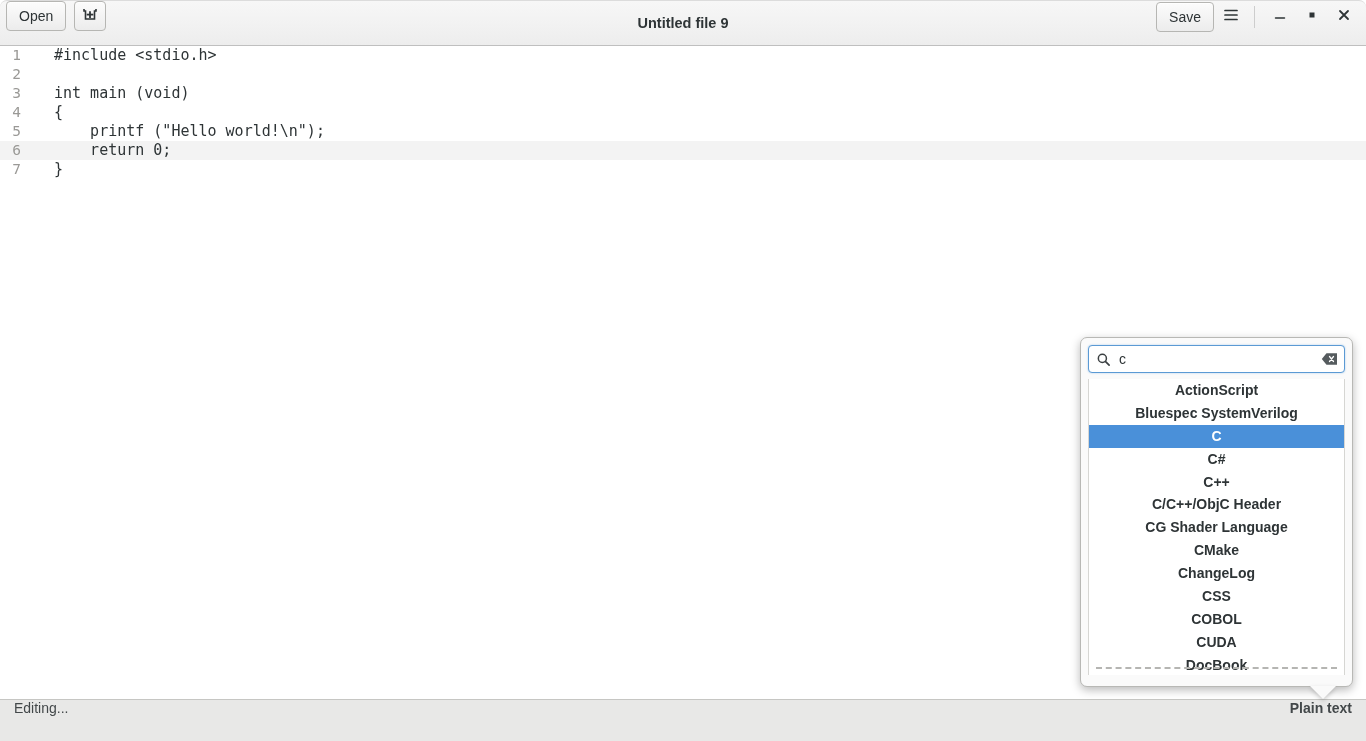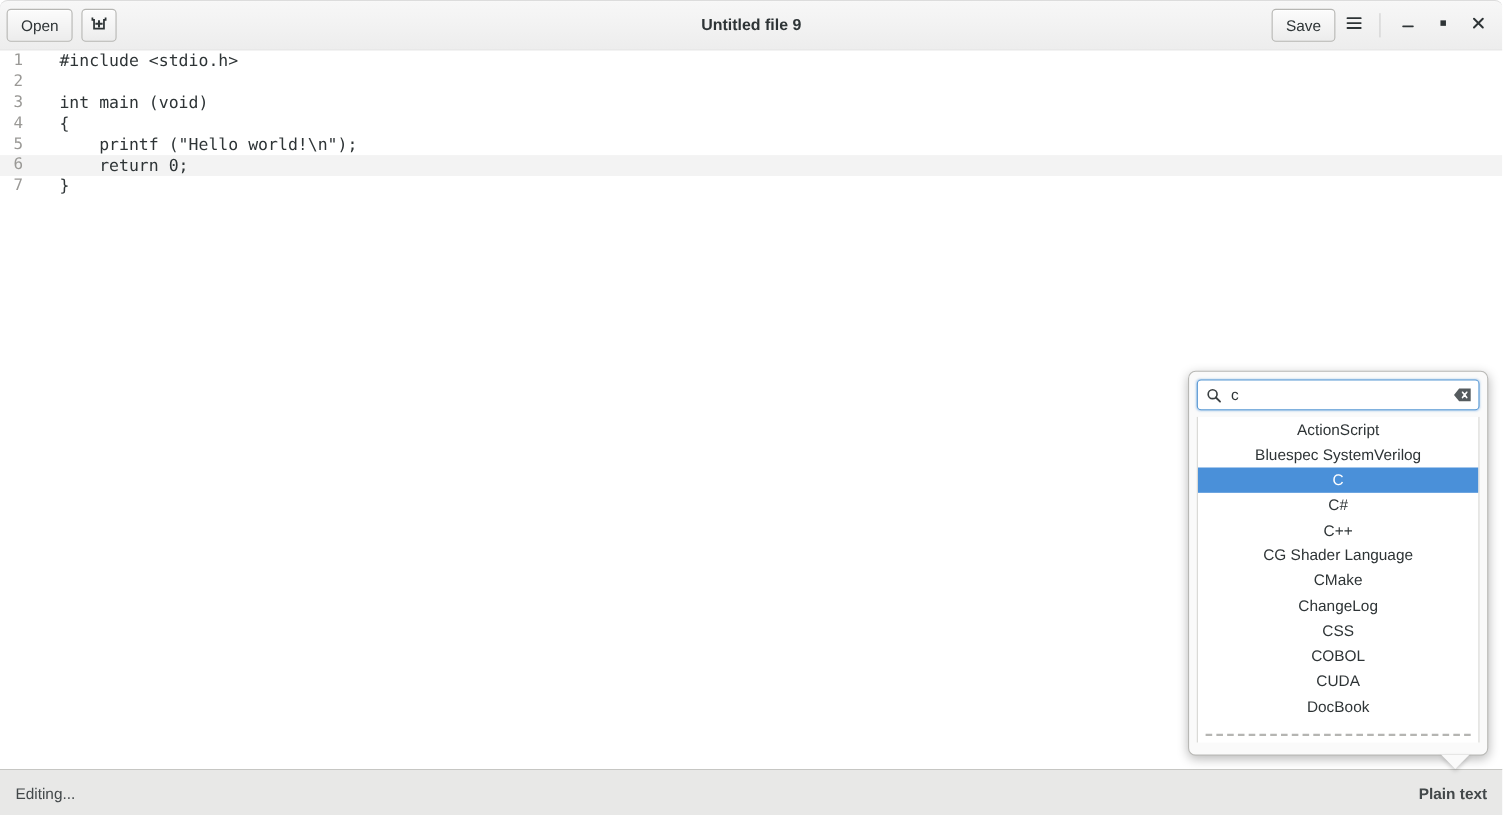--- a/index.html
+++ b/index.html
@@ -27,21 +27,21 @@
   .headerbar {
     position: relative;
     height: 46px;
     min-height: 46px;
     background: linear-gradient(to bottom, #f7f7f7 0%, #ededed 100%);
     border-bottom: 1px solid #bfbfbf;
     border-top: 1px solid #dcdcdc;
     border-top-left-radius: 7px;
     border-top-right-radius: 7px;
     display: flex;
-    align-items: center;
+    align-items: flex-start;
     padding: 0 6px;
     box-sizing: border-box;
   }
 
   .hb-left {
     display: flex;
     align-items: center;
     gap: 8px;
     z-index: 2;
   }
@@ -161,21 +161,20 @@
     margin-left: 28px;
   }
 
   
   .statusbar {
     height: 42px;
     min-height: 42px;
     background: #e8e8e7;
     border-top: 1px solid #c6c6c3;
     display: flex;
-    align-items: center;
     padding: 0 14px;
     box-sizing: border-box;
     font-size: 14px;
     color: #43484a;
     gap: 31px;
   }
 
   .status-right {
     margin-left: auto;
     font-weight: bold;
@@ -252,20 +251,21 @@
 
   .lang-list {
     margin-top: 6px;
     height: 296px;
     overflow: hidden;
     position: relative;
     background: #ffffff;
     border-left: 1px solid #d6d6d3;
     border-right: 1px solid #d6d6d3;
     box-sizing: border-box;
+    font-weight: bold;
   }
 
   .lang-item {
     height: 22.9px;
     line-height: 22.9px;
     text-align: center;
     font-size: 14px;
     color: #2e3436;
     white-space: nowrap;
     overflow: hidden;
@@ -385,20 +385,21 @@
       </span>
     </div>
 
     <div class="lang-list">
       <div id="lang-items">
           <div class="lang-item">ActionScript</div>
           <div class="lang-item">Bluespec SystemVerilog</div>
           <div class="lang-item selected">C</div>
           <div class="lang-item">C#</div>
           <div class="lang-item">C++</div>
+          <div class="lang-item">C/C++/ObjC Header</div>
           <div class="lang-item">CG Shader Language</div>
           <div class="lang-item">CMake</div>
           <div class="lang-item">ChangeLog</div>
           <div class="lang-item">CSS</div>
           <div class="lang-item">COBOL</div>
           <div class="lang-item">CUDA</div>
           <div class="lang-item">DocBook</div>
         </div>
       <div class="list-more"></div>
     </div>

